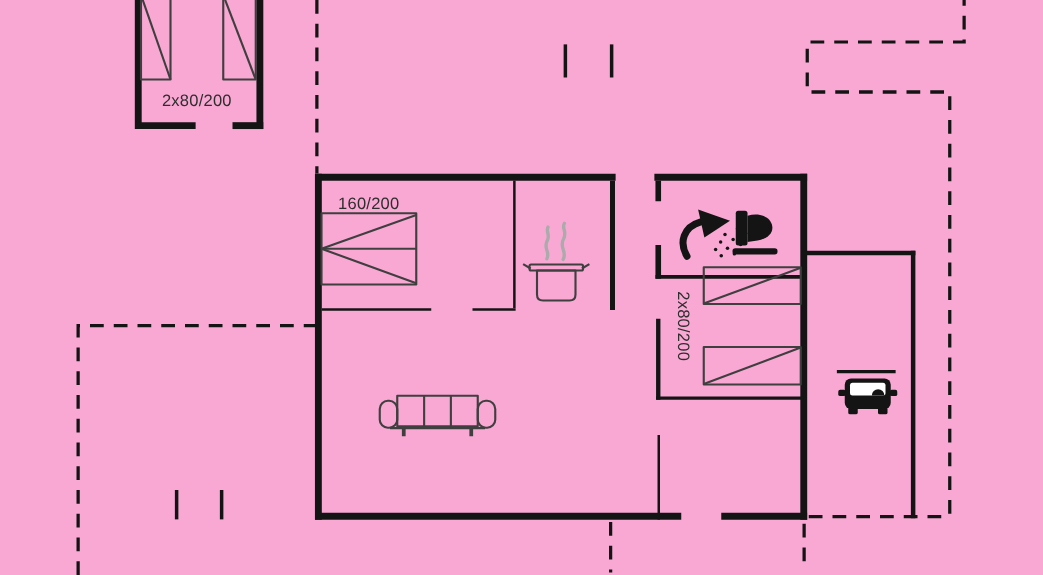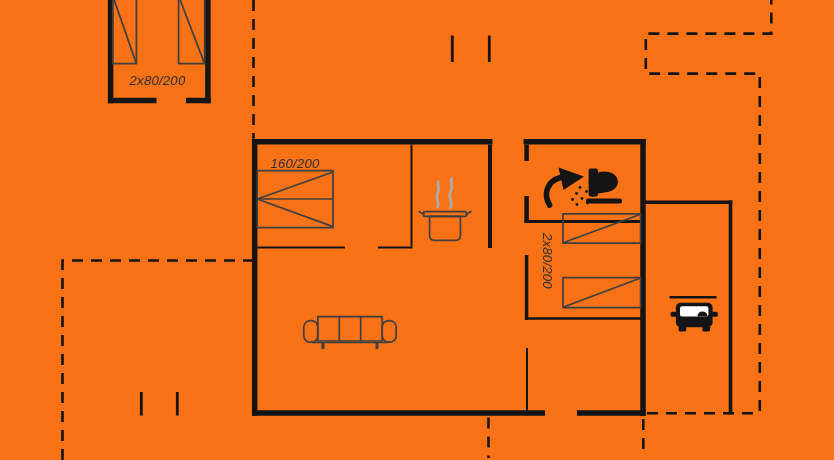--- a/index.html
+++ b/index.html
@@ -2,21 +2,21 @@
 <html style="--wall: #141414; --furniture-line: #3f3f3f; --steam: #ababab; --label-text: #2e2e2e;"><head>
 <meta charset="utf-8">
 <style>
   :root{
     --wall:#141414;
     --furniture-line:#3f3f3f;
     --steam:#ababab;
     --label-text:#2e2e2e;
   }
   html,body{margin:0;padding:0;background:#ffffff;}
-  .stage{width:834px;height:460px;background:#f97316;position:relative;overflow:hidden;font-style:italic;}
+  .stage{width:834px;height:460px;background:#f9a8d4;position:relative;overflow:hidden;}
   svg{display:block;}
   .wall{stroke:var(--wall);fill:none;}
   .w55{stroke-width:5.5}
   .w45{stroke-width:4.5}
   .w4{stroke-width:4}
   .w36{stroke-width:3.6}
   .w35{stroke-width:3.5}
   .w3{stroke-width:3}
   .w25{stroke-width:2.5}
   .w2{stroke-width:2}

